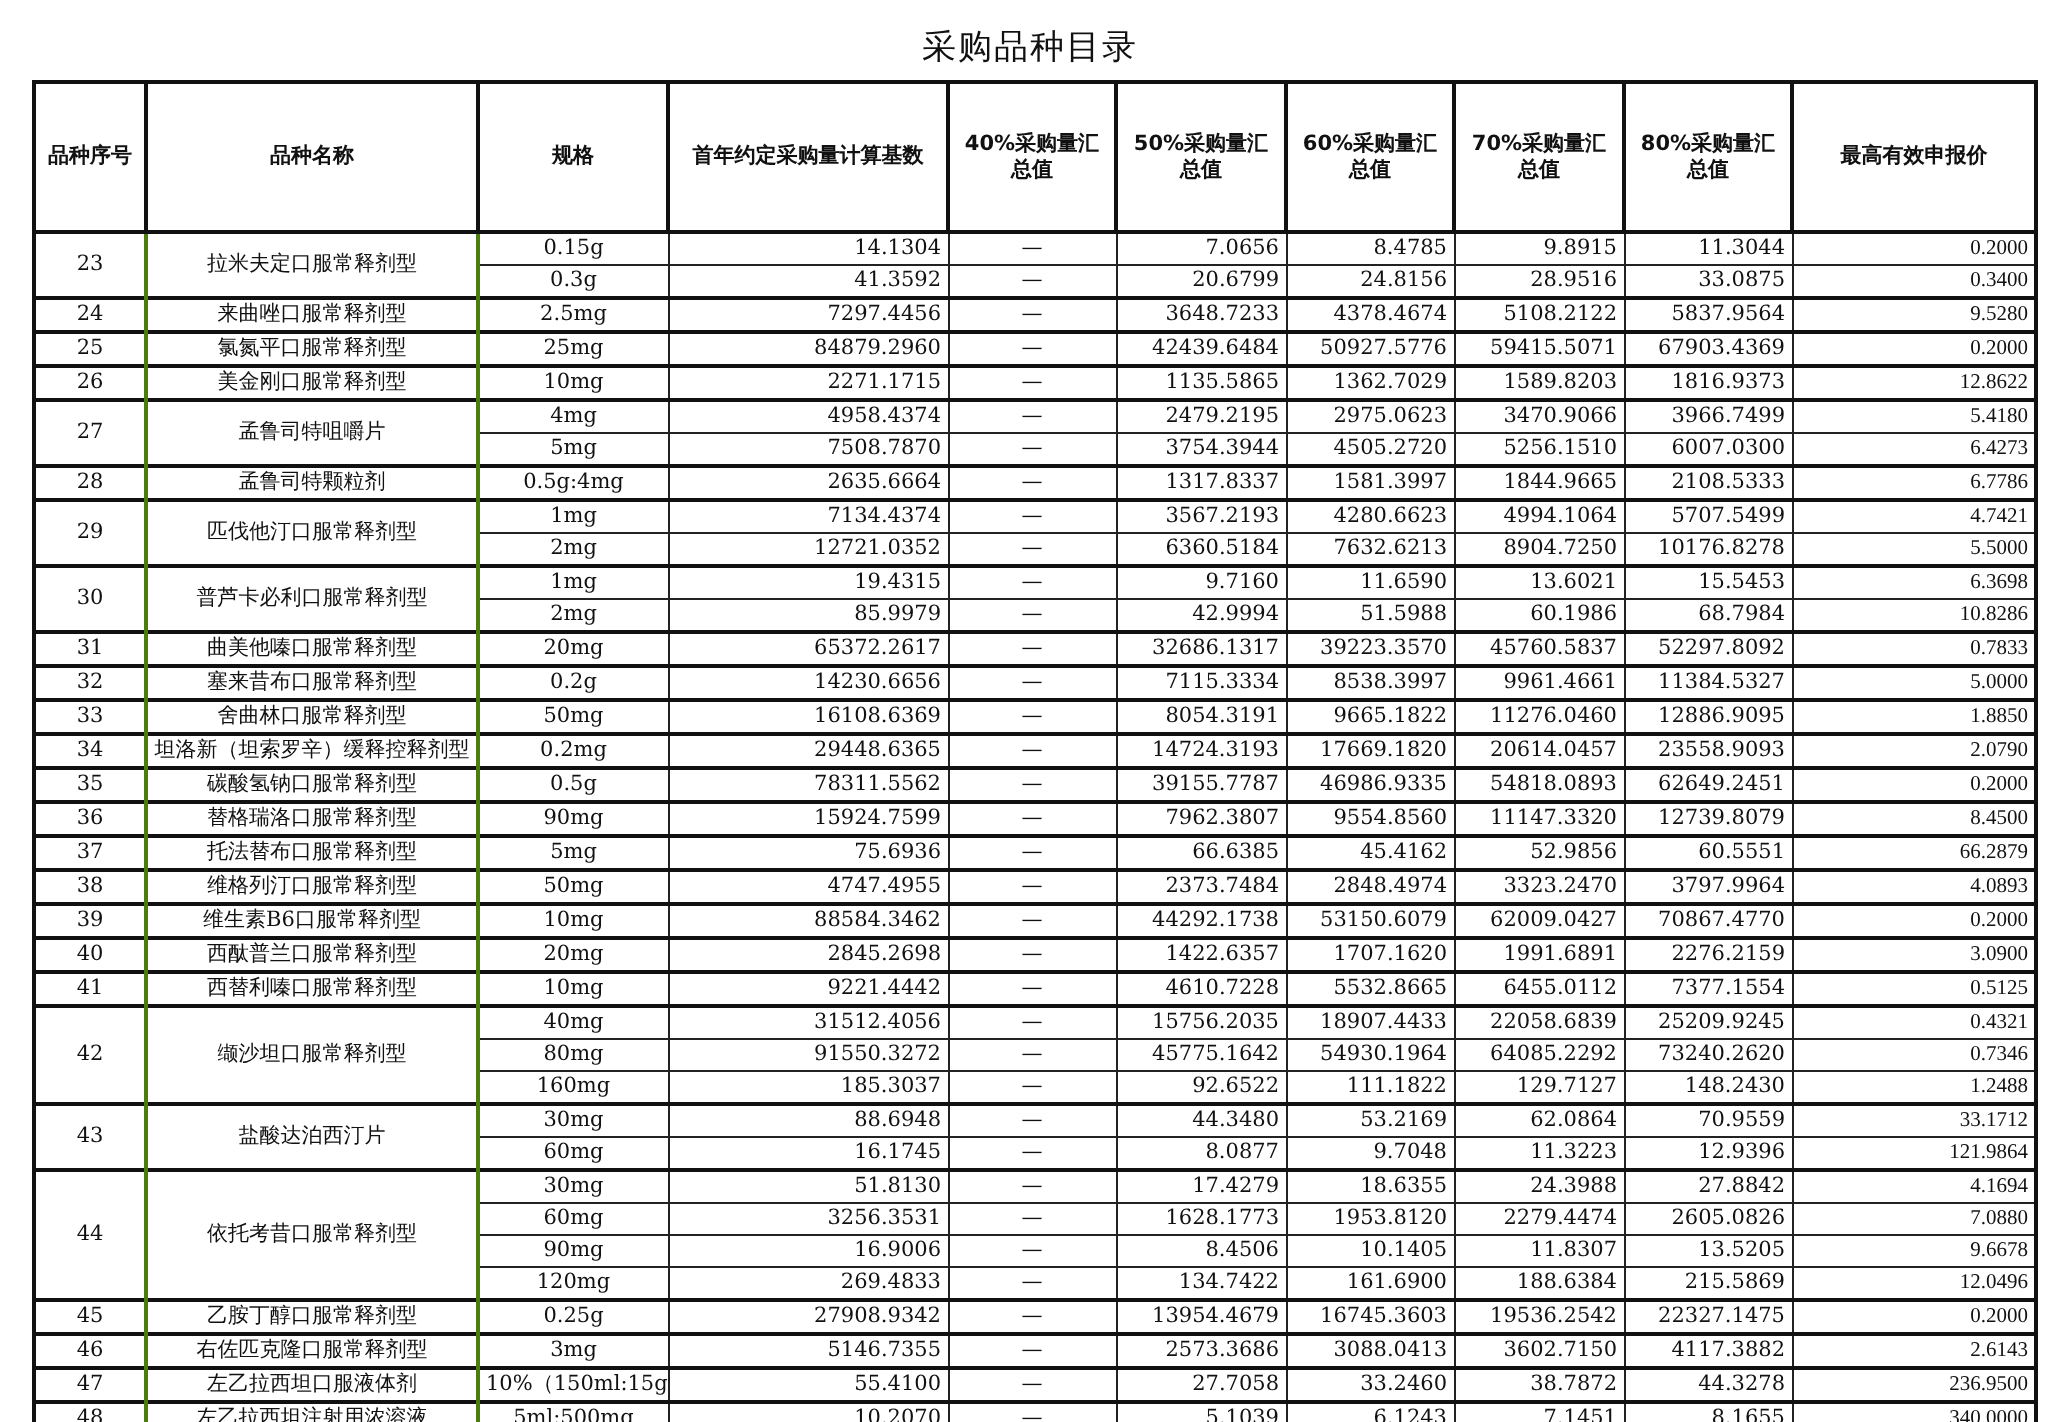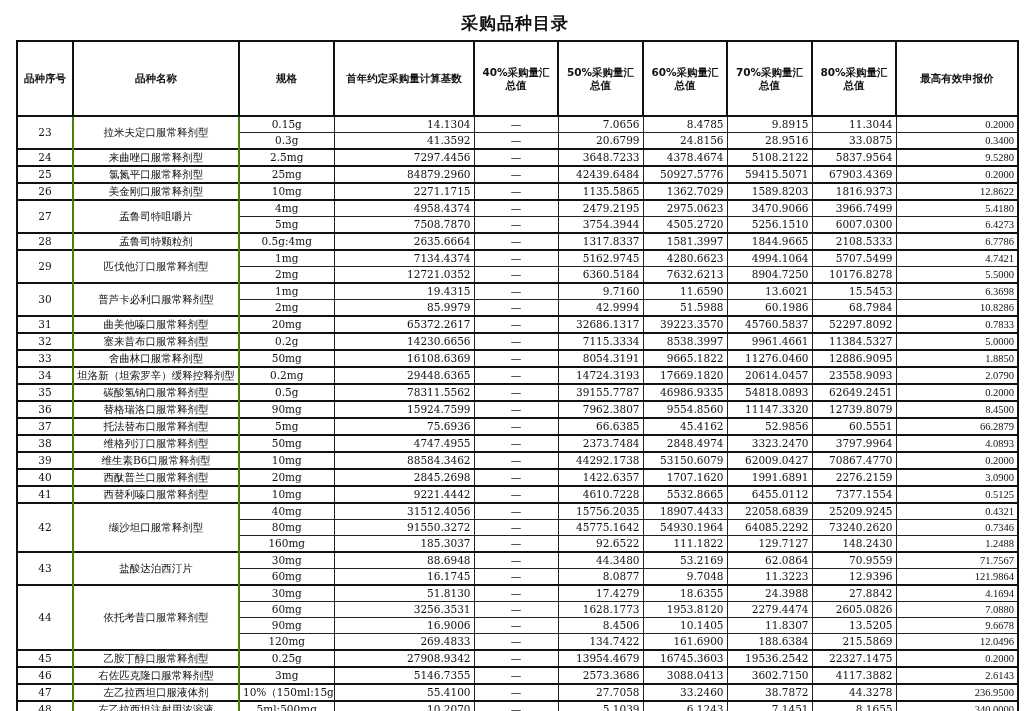--- a/index.html
+++ b/index.html
@@ -1,17 +1,17 @@
 <!DOCTYPE html>
 <html><head>
 <meta charset="utf-8">
 <style>
   html, body { margin: 0; padding: 0; background: #ffffff; }
   body { width: 1030px; height: 711px; overflow: hidden; font-family: "DejaVu Serif", "Liberation Serif", serif; color: #111; }
-  .title { position: absolute; left: 0; top: 12px; width: 1030px; text-align: center; font-family: "DejaVu Sans", "Liberation Sans", sans-serif; font-weight: bold; font-size: 17px; letter-spacing: 1px; }
+  .title { position: absolute; left: 0; top: 12px; width: 1030px; text-align: center; font-family: "DejaVu Sans", "Liberation Sans", sans-serif; font-weight: normal; font-size: 17px; letter-spacing: 1px; }
   table { position: absolute; left: 16px; top: 40px; border-collapse: collapse; table-layout: fixed; width: 1001px; }
   th, td { border: 1px solid #222; padding: 0 3px; font-size: 10.5px; line-height: 15px; height: 15px; white-space: nowrap; overflow: hidden; }
   thead th { height: 73px; font-family: "DejaVu Sans", "Liberation Sans", sans-serif; font-weight: bold; font-size: 10.5px; line-height: 13px; text-align: center; white-space: normal; border: 2px solid #111; }
   td.c { text-align: center; }
   td.r { text-align: right; }
   td.seq, td.name { border-left: 2px solid #111; border-right: 2px solid #4d7c0f; }
   td.last { border-right: 2px solid #111; font-family: Liberation Serif, serif; }
   tr.grp td { border-top: 2px solid #111; }
   tbody tr:last-child td { border-bottom: 2px solid #111; }
 </style>
@@ -139,21 +139,21 @@
         <td class="r">1844.9665</td>
         <td class="r">2108.5333</td>
         <td class="r last">6.7786</td>
       </tr>
       <tr class="grp">
         <td class="c seq" rowspan="2">29</td>
         <td class="c name" rowspan="2">匹伐他汀口服常释剂型</td>
         <td class="c">1mg</td>
         <td class="r">7134.4374</td>
         <td class="c">—</td>
-        <td class="r">5162.9745</td>
+        <td class="r">3567.2193</td>
         <td class="r">4280.6623</td>
         <td class="r">4994.1064</td>
         <td class="r">5707.5499</td>
         <td class="r last">4.7421</td>
       </tr>
       <tr>
         <td class="c">2mg</td>
         <td class="r">12721.0352</td>
         <td class="c">—</td>
         <td class="r">6360.5184</td>
@@ -351,21 +351,21 @@
       <tr class="grp">
         <td class="c seq" rowspan="2">43</td>
         <td class="c name" rowspan="2">盐酸达泊西汀片</td>
         <td class="c">30mg</td>
         <td class="r">88.6948</td>
         <td class="c">—</td>
         <td class="r">44.3480</td>
         <td class="r">53.2169</td>
         <td class="r">62.0864</td>
         <td class="r">70.9559</td>
-        <td class="r last">71.7567</td>
+        <td class="r last">33.1712</td>
       </tr>
       <tr>
         <td class="c">60mg</td>
         <td class="r">16.1745</td>
         <td class="c">—</td>
         <td class="r">8.0877</td>
         <td class="r">9.7048</td>
         <td class="r">11.3223</td>
         <td class="r">12.9396</td>
         <td class="r last">121.9864</td>

